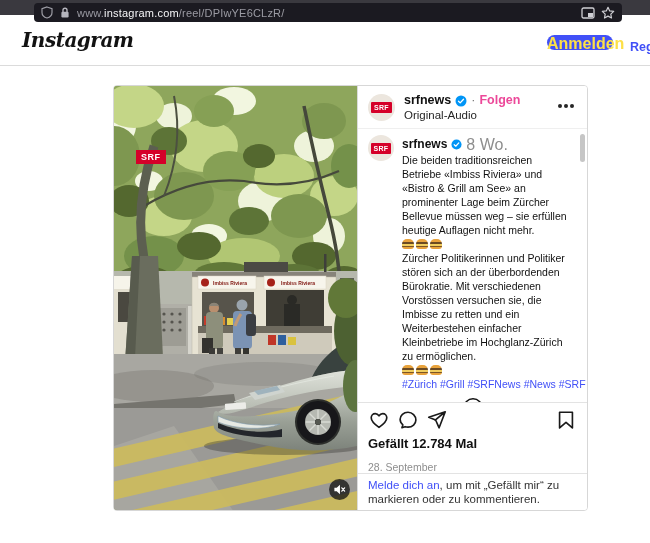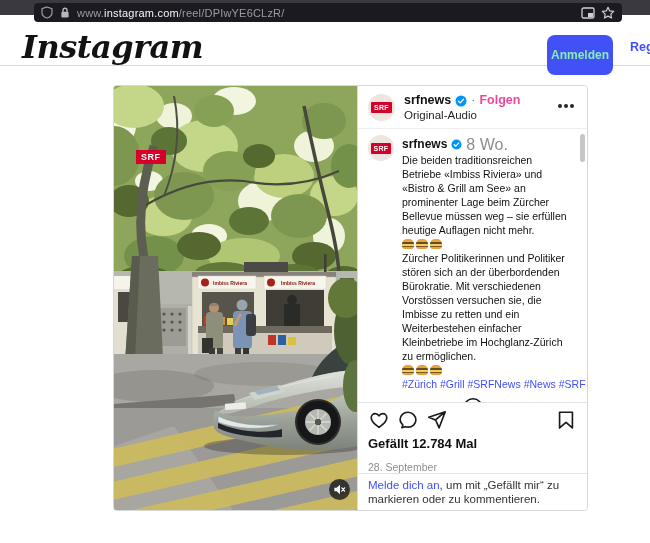--- a/index.html
+++ b/index.html
@@ -11,23 +11,23 @@
   .urlbar { position:absolute; left:34px; top:3px; width:588px; height:19px; background:#1b1a21;
             border-radius:4px; display:flex; align-items:center; padding:0 7px; gap:6px; }
   .urlbar svg { flex:0 0 auto; display:block; }
   .url { font-size:11px; color:#9b9ba3; flex:1; white-space:nowrap; overflow:hidden; letter-spacing:.2px; }
   .url .domain { color:#f5f5f7; }
 
   
   .ig-header { position:absolute; top:25px; left:0; right:0; height:41px; background:#fff;
                border-bottom:1px solid #dbdbdb; }
   .ig-logo { position:absolute; left:22px; top:3px; font-family:"DejaVu Serif", serif; font-style:italic;
-             font-size:32px; font-weight:600; color:#121212; letter-spacing:-.5px; cursor:pointer; }
-  .btn-login { position:absolute; left:547px; top:10px; width:66px; height:40px; background:#4150f7;
-               border:none; border-radius:8px; color:#86efac; font-family:inherit; font-size:12px;
+             font-size:20px; font-weight:600; color:#121212; letter-spacing:-.5px; cursor:pointer; }
+  .btn-login { position:absolute; left:547px; top:10px; width:66px; height:15px; background:#4150f7;
+               border:none; border-radius:8px; color:#fde047; font-family:inherit; font-size:16px;
                font-weight:bold; cursor:pointer; }
   .register-link { position:absolute; left:630px; top:15px; color:#4150f7; font-size:12.5px;
                    font-weight:bold; text-decoration:none; white-space:nowrap; }
 
   
   .card { position:absolute; left:113px; top:85px; width:475px; height:426px; border:1px solid #d7d7d7;
           border-radius:4px; background:#fff; display:flex; overflow:hidden; }
   .video { position:relative; flex:0 0 243px; width:243px; height:100%; background:#8ea65c; overflow:hidden; cursor:pointer; }
   .video svg.scene { position:absolute; left:0; top:0; }
 

